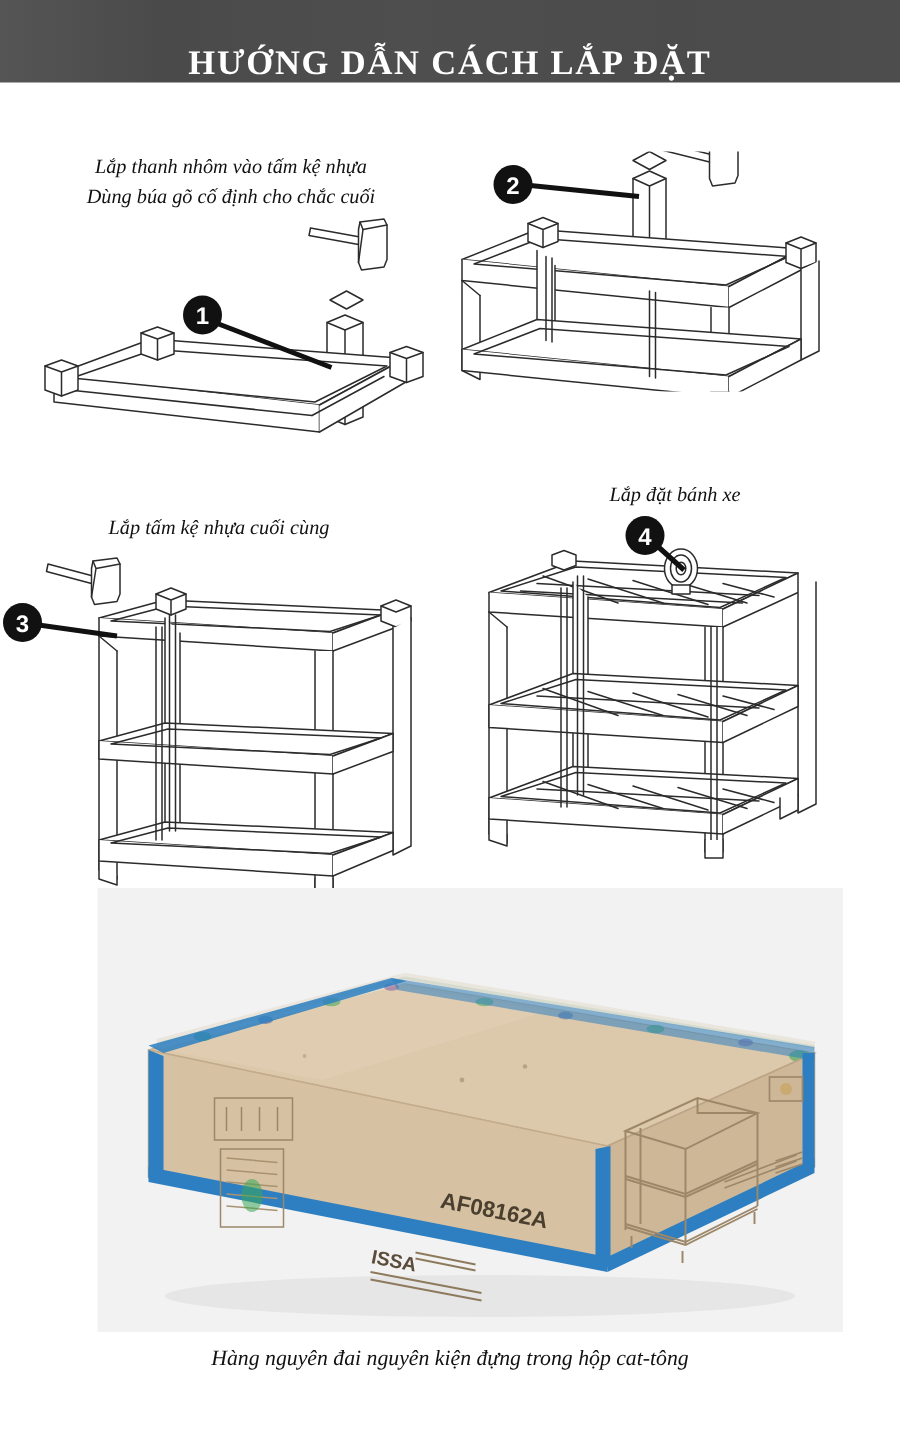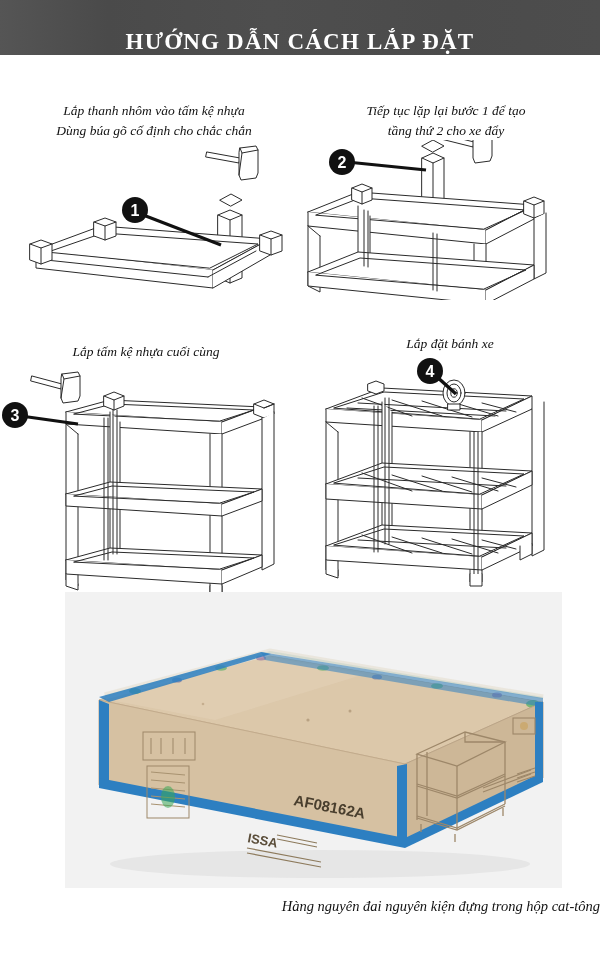--- a/index.html
+++ b/index.html
@@ -37,55 +37,55 @@
     line-height: 1.45;
     white-space: pre-line;
   }
   .step-figure { position: relative; }
   .step-figure svg { display: block; }
 
   
   #step-1 { left: 8px;   top: 46px;  width: 292px; }
   #step-2 { left: 296px; top: 46px;  width: 300px; }
   #step-3 { left: 0px;   top: 255px; width: 292px; margin-top: 32px; }
-  #step-4 { left: 300px; top: 279px; width: 300px; }
+  #step-4 { left: 300px; top: 265px; width: 300px; }
 
   
   .photo-wrap {
     position: absolute;
     left: 65px; top: 592px;
     width: 497px; height: 296px;
     background: #f2f2f2;
     overflow: hidden;
   }
   .photo-wrap svg { display: block; }
 
   
   .bottom-caption {
     position: absolute;
     left: 0; top: 898px;
     width: 600px;
-    text-align: right;
+    text-align: center;
     font-style: italic;
     font-size: 14.5px;
     color: #111;
   }
 </style>
 </head>
 <body>
 
 <div class="header">
   <div class="header-title">HƯỚNG DẪN CÁCH LẮP ĐẶT</div>
 </div>
 
 <div class="steps">
 
   <div class="step" id="step-1">
     <div class="step-caption">Lắp thanh nhôm vào tấm kệ nhựa
-Dùng búa gõ cố định cho chắc chắn</div>
+Dùng búa gõ cố định cho chắc cuối</div>
     <div class="step-figure">
       <svg width="292" height="150" viewBox="0 0 292 150">
         <g fill="none" stroke="#2b2b2b" stroke-width="1" stroke-linejoin="round" stroke-linecap="round">
 
           <g>
             <path d="M199 12 L232 18 L231 23 L198 17 Z" fill="#fff"></path>
             <path d="M232 8 L248 6 L250 10 L250 33 L248 38 L233 40 L231 35 L231 13 Z" fill="#fff"></path>
             <path d="M232 8 L234 13 L231 35"></path>
             <path d="M234 13 L250 10"></path>
           </g>
@@ -118,22 +118,20 @@
         <g>
           <path d="M130 73 L213 105" stroke="#111" stroke-width="3.2" fill="none"></path>
         </g>
         <circle cx="127" cy="70" r="13" fill="#111"></circle>
         <text x="127" y="76" text-anchor="middle" font-family="Liberation Sans, sans-serif" font-size="16" font-weight="bold" fill="#fff">1</text>
       </svg>
     </div>
   </div>
 
   <div class="step" id="step-2">
-    <div class="step-caption">Tiếp tục lặp lại bước 1 để tạo
-tầng thứ 2 cho xe đẩy</div>
     <div class="step-figure">
       <svg width="300" height="160" viewBox="0 0 300 160">
         <g fill="none" stroke="#2b2b2b" stroke-width="1" stroke-linejoin="round" stroke-linecap="round">
 
           <g>
             <path d="M146 -6 L178 2 L177 7 L145 -1 Z" fill="#fff"></path>
             <path d="M178 -8 L194 -10 L196 -6 L196 16 L194 21 L179 23 L177 18 L177 -3 Z" fill="#fff"></path>
           </g>
 
           <path d="M126 6 L137 0 L148 6 L137 12 Z" fill="#fff"></path>

